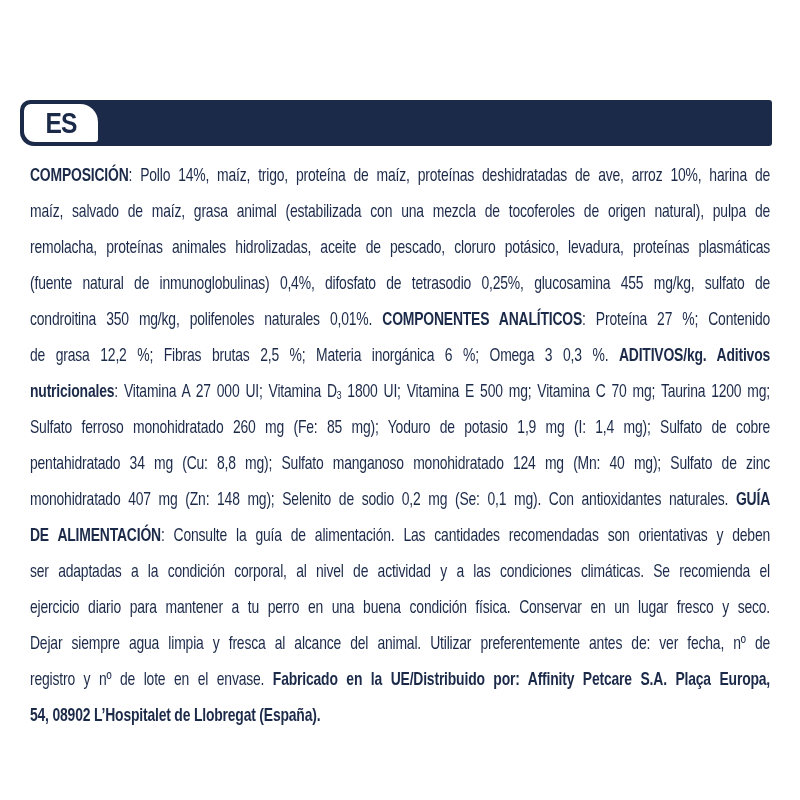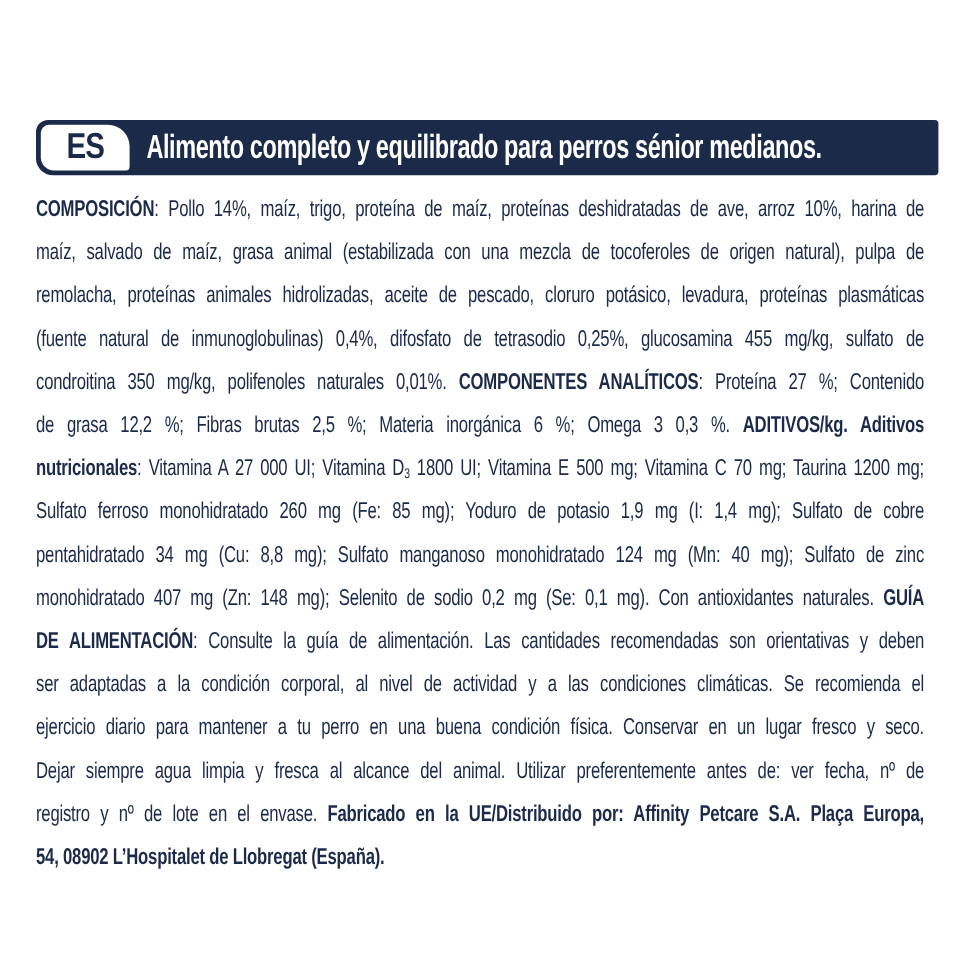--- a/index.html
+++ b/index.html
@@ -2,21 +2,21 @@
 <html style="--navy: #1c2a49; --bg: #ffffff;"><head>
 <meta charset="utf-8">
 <style>
   :root { --navy:#1c2a49; --bg:#ffffff; }
   * { margin:0; padding:0; box-sizing:border-box; }
   html,body { width:800px; height:800px; background:var(--bg); font-family:"Liberation Sans", sans-serif; }
   .page { position:relative; width:800px; height:800px; overflow:hidden; background:var(--bg); }
 
   
   .header-bar {
-    position:absolute; left:30px; top:100px; width:752px; height:46px;
+    position:absolute; left:20px; top:100px; width:752px; height:46px;
     background:var(--navy); border-radius:10px 3px 3px 14px;text-align:center;
   }
   .es-tab {
     position:absolute; left:4px; top:4px; width:74px; height:38px;
     background:#fff; border-radius:7px 18px 3px 11px;
     display:flex; align-items:center; justify-content:center;
   }
   .es-tab .code {
     color:var(--navy); font-weight:bold; font-size:30px; letter-spacing:-1px;
     transform:scaleX(0.82); display:inline-block;
@@ -44,23 +44,20 @@
 </style>
 </head>
 <body>
 
 <div class="page">
 
   <div class="header-bar">
     <div class="es-tab">
       <span class="code">ES</span>
     </div>
-    <div class="header-title-wrap">
-      <span class="header-title">Alimento completo y equilibrado para perros sénior medianos.</span>
-    </div>
   </div>
 
   <div class="label-text" id="label-lines">
       <div class="line"><span class="b">COMPOSICIÓN</span><span>: Pollo 14%, maíz, trigo, proteína de maíz, proteínas deshidratadas de ave, arroz 10%, harina de</span></div>
       <div class="line"><span>maíz, salvado de maíz, grasa animal (estabilizada con una mezcla de tocoferoles de origen natural), pulpa de</span></div>
       <div class="line"><span>remolacha, proteínas animales hidrolizadas, aceite de pescado, cloruro potásico, levadura, proteínas plasmáticas</span></div>
       <div class="line"><span>(fuente natural de inmunoglobulinas) 0,4%, difosfato de tetrasodio 0,25%, glucosamina 455 mg/kg, sulfato de</span></div>
       <div class="line"><span>condroitina 350 mg/kg, polifenoles naturales 0,01%. </span><span class="b">COMPONENTES ANALÍTICOS</span><span>: Proteína 27 %; Contenido</span></div>
       <div class="line"><span>de grasa 12,2 %; Fibras brutas 2,5 %; Materia inorgánica 6 %; Omega 3 0,3 %. </span><span class="b">ADITIVOS/kg. Aditivos</span></div>
       <div class="line"><span class="b">nutricionales</span><span>: Vitamina A 27 000 UI; Vitamina D</span><span class="sub">3</span><span> 1800 UI; Vitamina E 500 mg; Vitamina C 70 mg; Taurina 1200 mg;</span></div>

